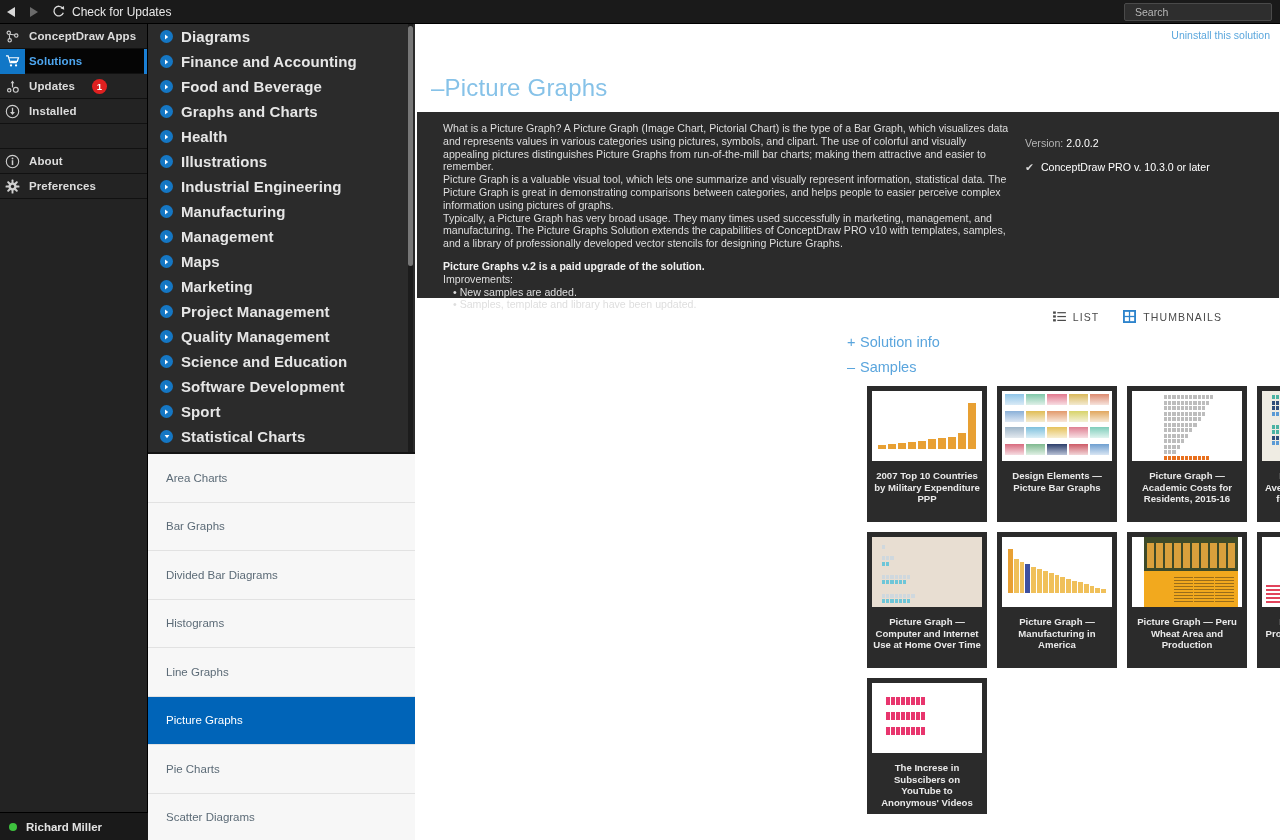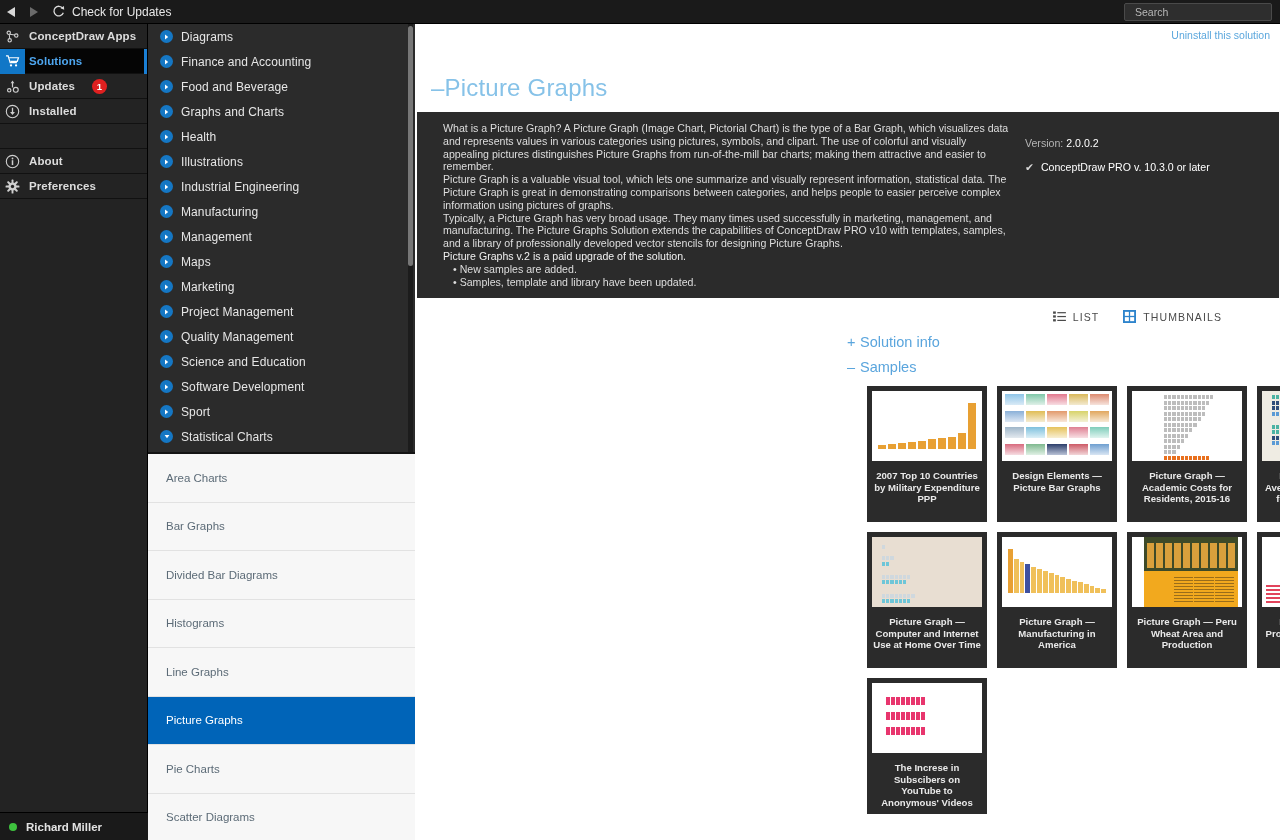--- a/index.html
+++ b/index.html
@@ -71,21 +71,21 @@
   #catcol {
     position: absolute; left: 148px; top: 24px; width: 267px; height: 816px;
     background: #2b2b2b; overflow: hidden;
   }
   #cat-top { position: relative; height: 428px; background: #2b2b2b; }
   .cat-item { height: 25px; display: flex; align-items: center; padding-left: 12px; }
   .cat-caret {
     width: 13px; height: 13px; min-width: 13px; border-radius: 50%; background: #1577c4;
     display: flex; align-items: center; justify-content: center; margin-right: 8px;
   }
-  .cat-label { color: #e6e6e6; font-size: 12px; font-weight: normal; letter-spacing: .1px; }
+  .cat-label { color: #e6e6e6; font-size: 15px; font-weight: bold; letter-spacing: .1px; }
   #cat-scrollbar {
     position: absolute; right: 2px; top: 2px; width: 5px; height: 240px;
     background: #777; border-radius: 3px;
   }
   #cat-scrolltrack {
     position: absolute; right: 2px; top: 0; width: 5px; height: 428px; background: #1c1c1c;
   }
   #sublist {
     position: absolute; left: 0; top: 428px; width: 267px; height: 412px;
     background: #f7f7f7; border-top: 2px solid #141414;
@@ -109,21 +109,21 @@
     letter-spacing: .2px;
   }
   #desc-panel {
     position: absolute; left: 2px; top: 88px; width: 862px; height: 186px;
     background: #2b2b2b;
   }
   #desc-text {
     position: absolute; left: 26px; top: 10px; width: 572px;
     color: #dedede; font-size: 10.6px; line-height: 12.8px;
   }
-  #desc-text .bold { font-weight: normal; color: #f0f0f0; }
+  #desc-text .bold { font-weight: bold; color: #f0f0f0; margin-top: 10px; }
   #desc-text ul { list-style: none; padding-left: 10px; }
   #desc-text li::before { content: "\2022  "; }
   #meta {
     position: absolute; left: 608px; top: 20px; width: 250px;
     color: #d6d6d6; font-size: 10.6px; line-height: 22px;
   }
   #meta .k { color: #b5b5b5; }
   #meta .v { color: #ffffff; }
   #meta .compat { display: flex; align-items: flex-start; gap: 7px; margin-top: 2px; }
 
@@ -441,20 +441,21 @@
     <div id="page-title">
       <span>–</span><span>Picture Graphs</span>
     </div>
 
     <div id="desc-panel">
       <div id="desc-text">
         <div>What is a Picture Graph? A Picture Graph (Image Chart, Pictorial Chart) is the type of a Bar Graph, which visualizes data and represents values in various categories using pictures, symbols, and clipart. The use of colorful and visually appealing pictures distinguishes Picture Graphs from run-of-the-mill bar charts; making them attractive and easier to remember.</div>
         <div>Picture Graph is a valuable visual tool, which lets one summarize and visually represent information, statistical data. The Picture Graph is great in demonstrating comparisons between categories, and helps people to easier perceive complex information using pictures of graphs.</div>
         <div>Typically, a Picture Graph has very broad usage. They many times used successfully in marketing, management, and manufacturing. The Picture Graphs Solution extends the capabilities of ConceptDraw PRO v10 with templates, samples, and a library of professionally developed vector stencils for designing Picture Graphs.</div>
         <div class="bold">Picture Graphs v.2 is a paid upgrade of the solution.</div>
+        <div>Improvements:</div>
         <ul>
           <li>New samples are added.</li>
           <li>Samples, template and library have been updated.</li>
         </ul>
       </div>
 
       <div id="meta">
         <div>
           <span class="k">Version:</span>
           <span class="v">2.0.0.2</span>

